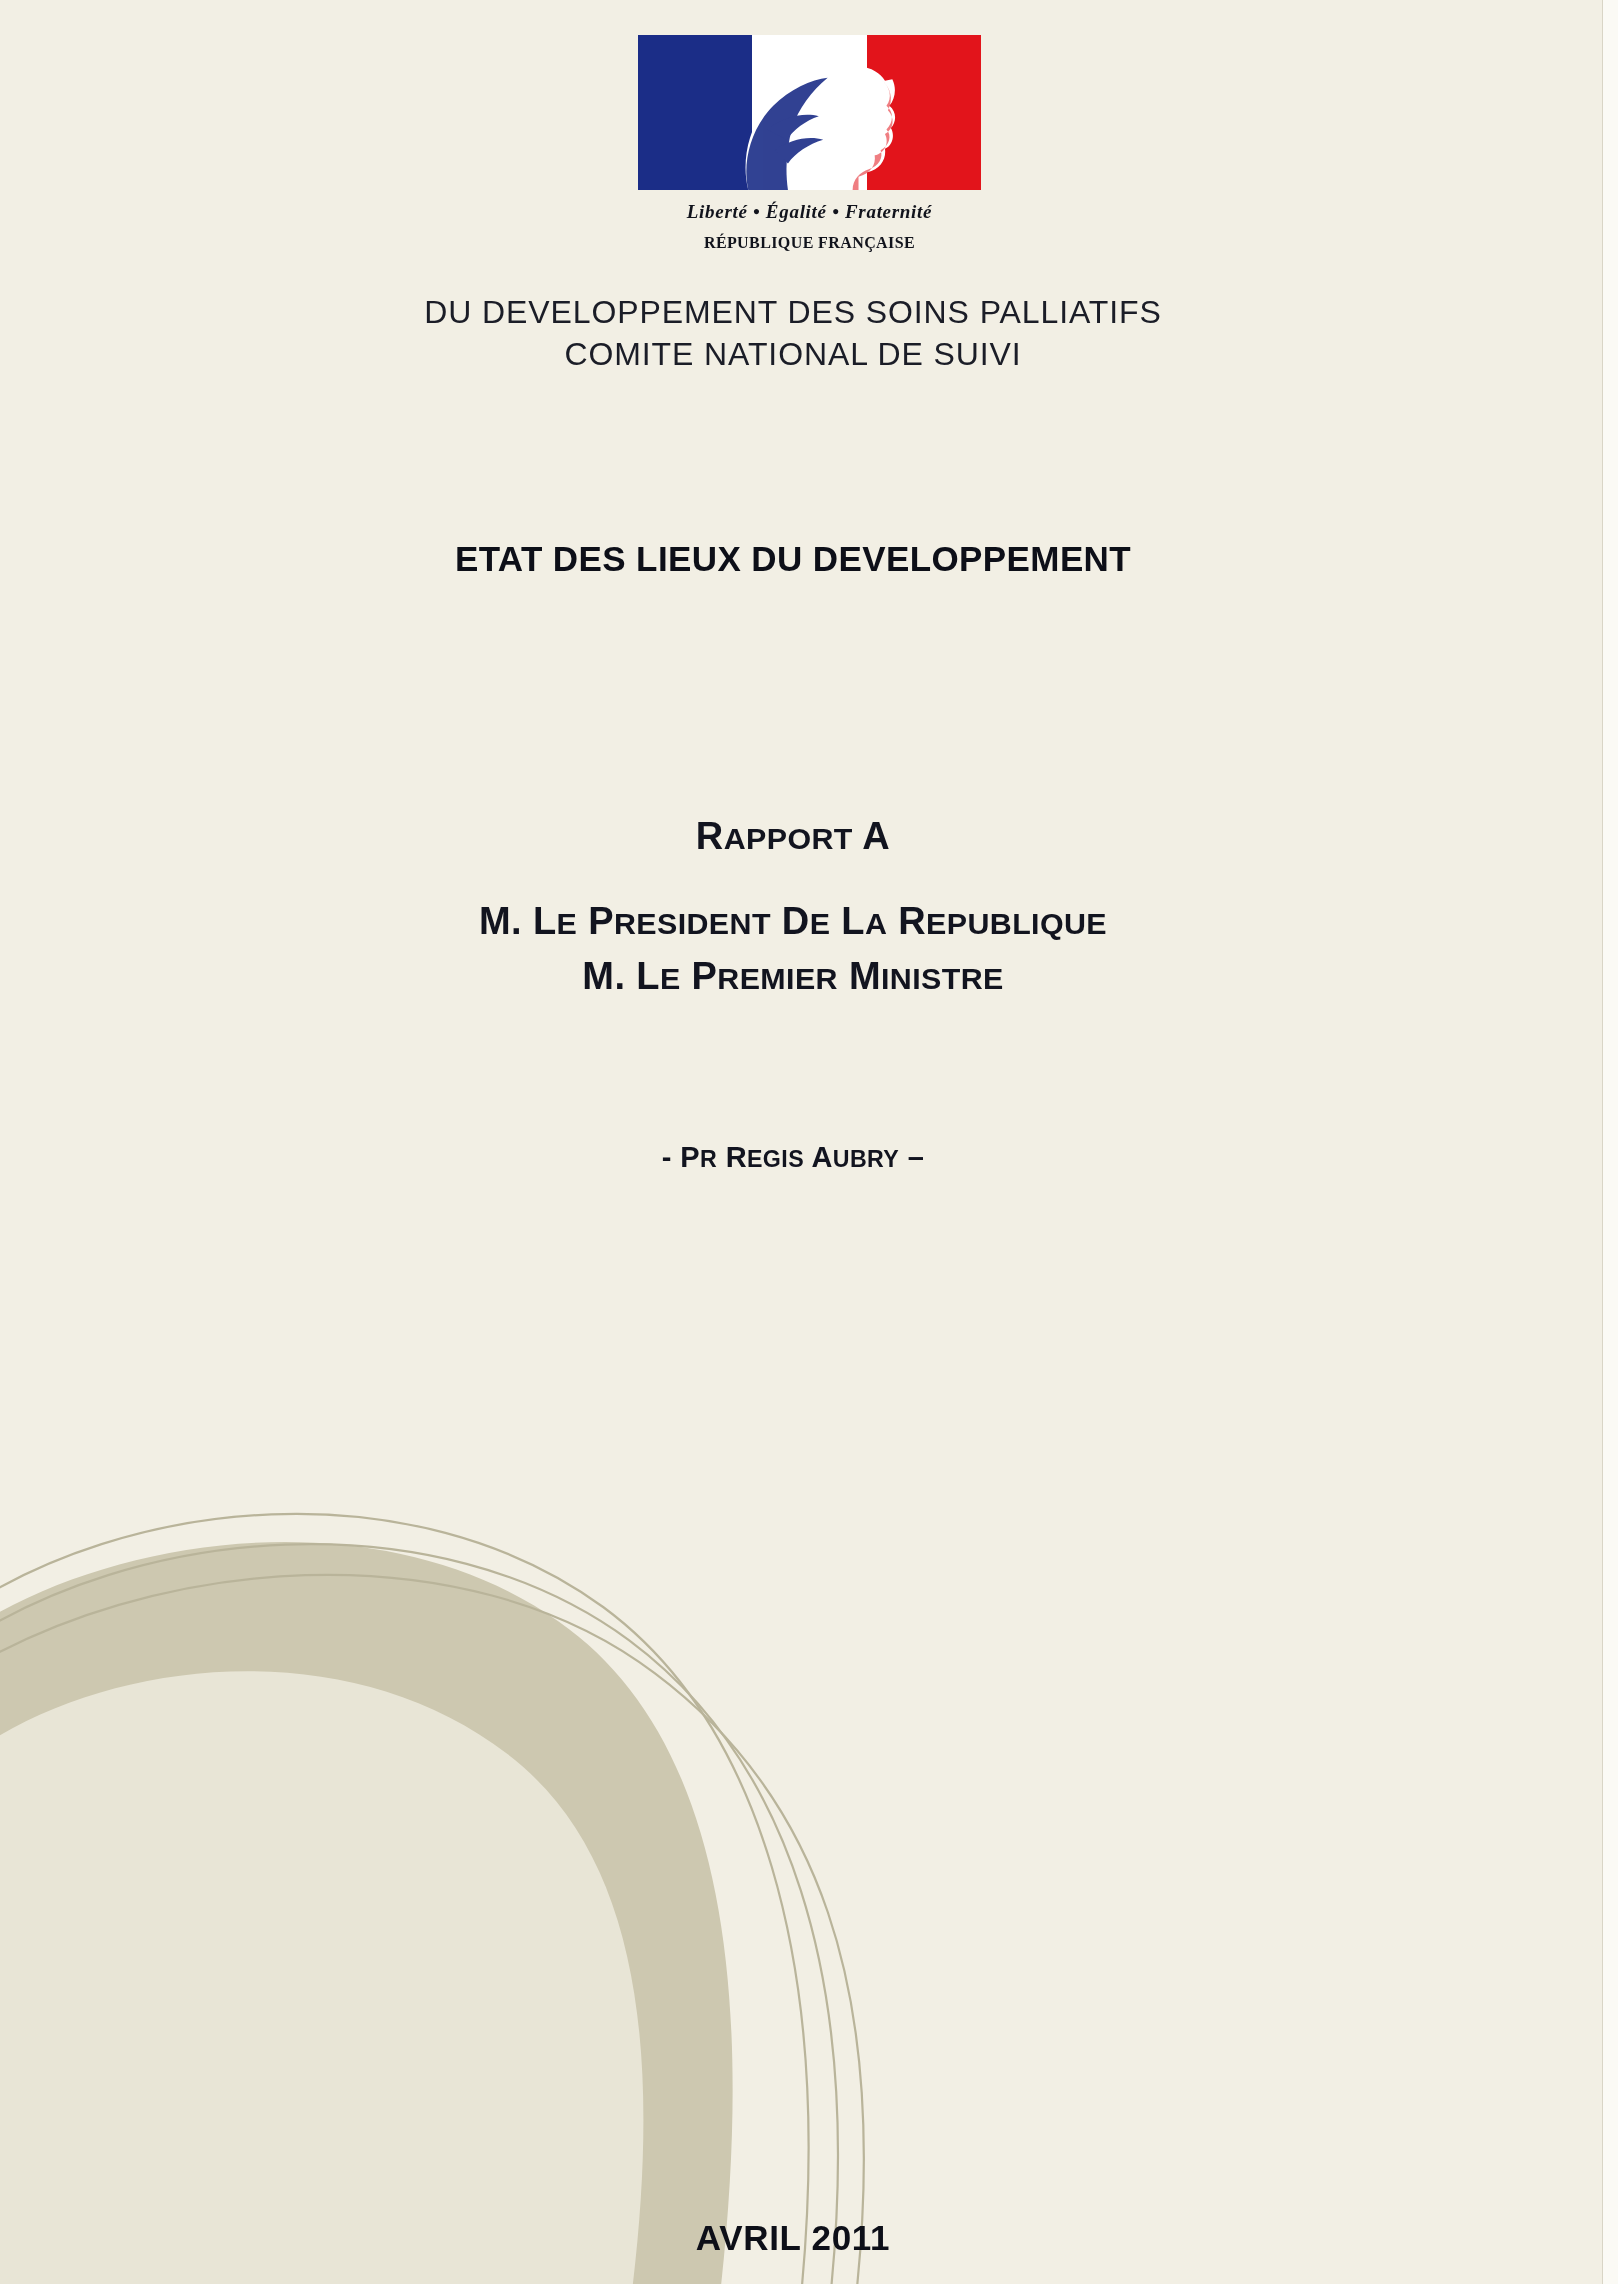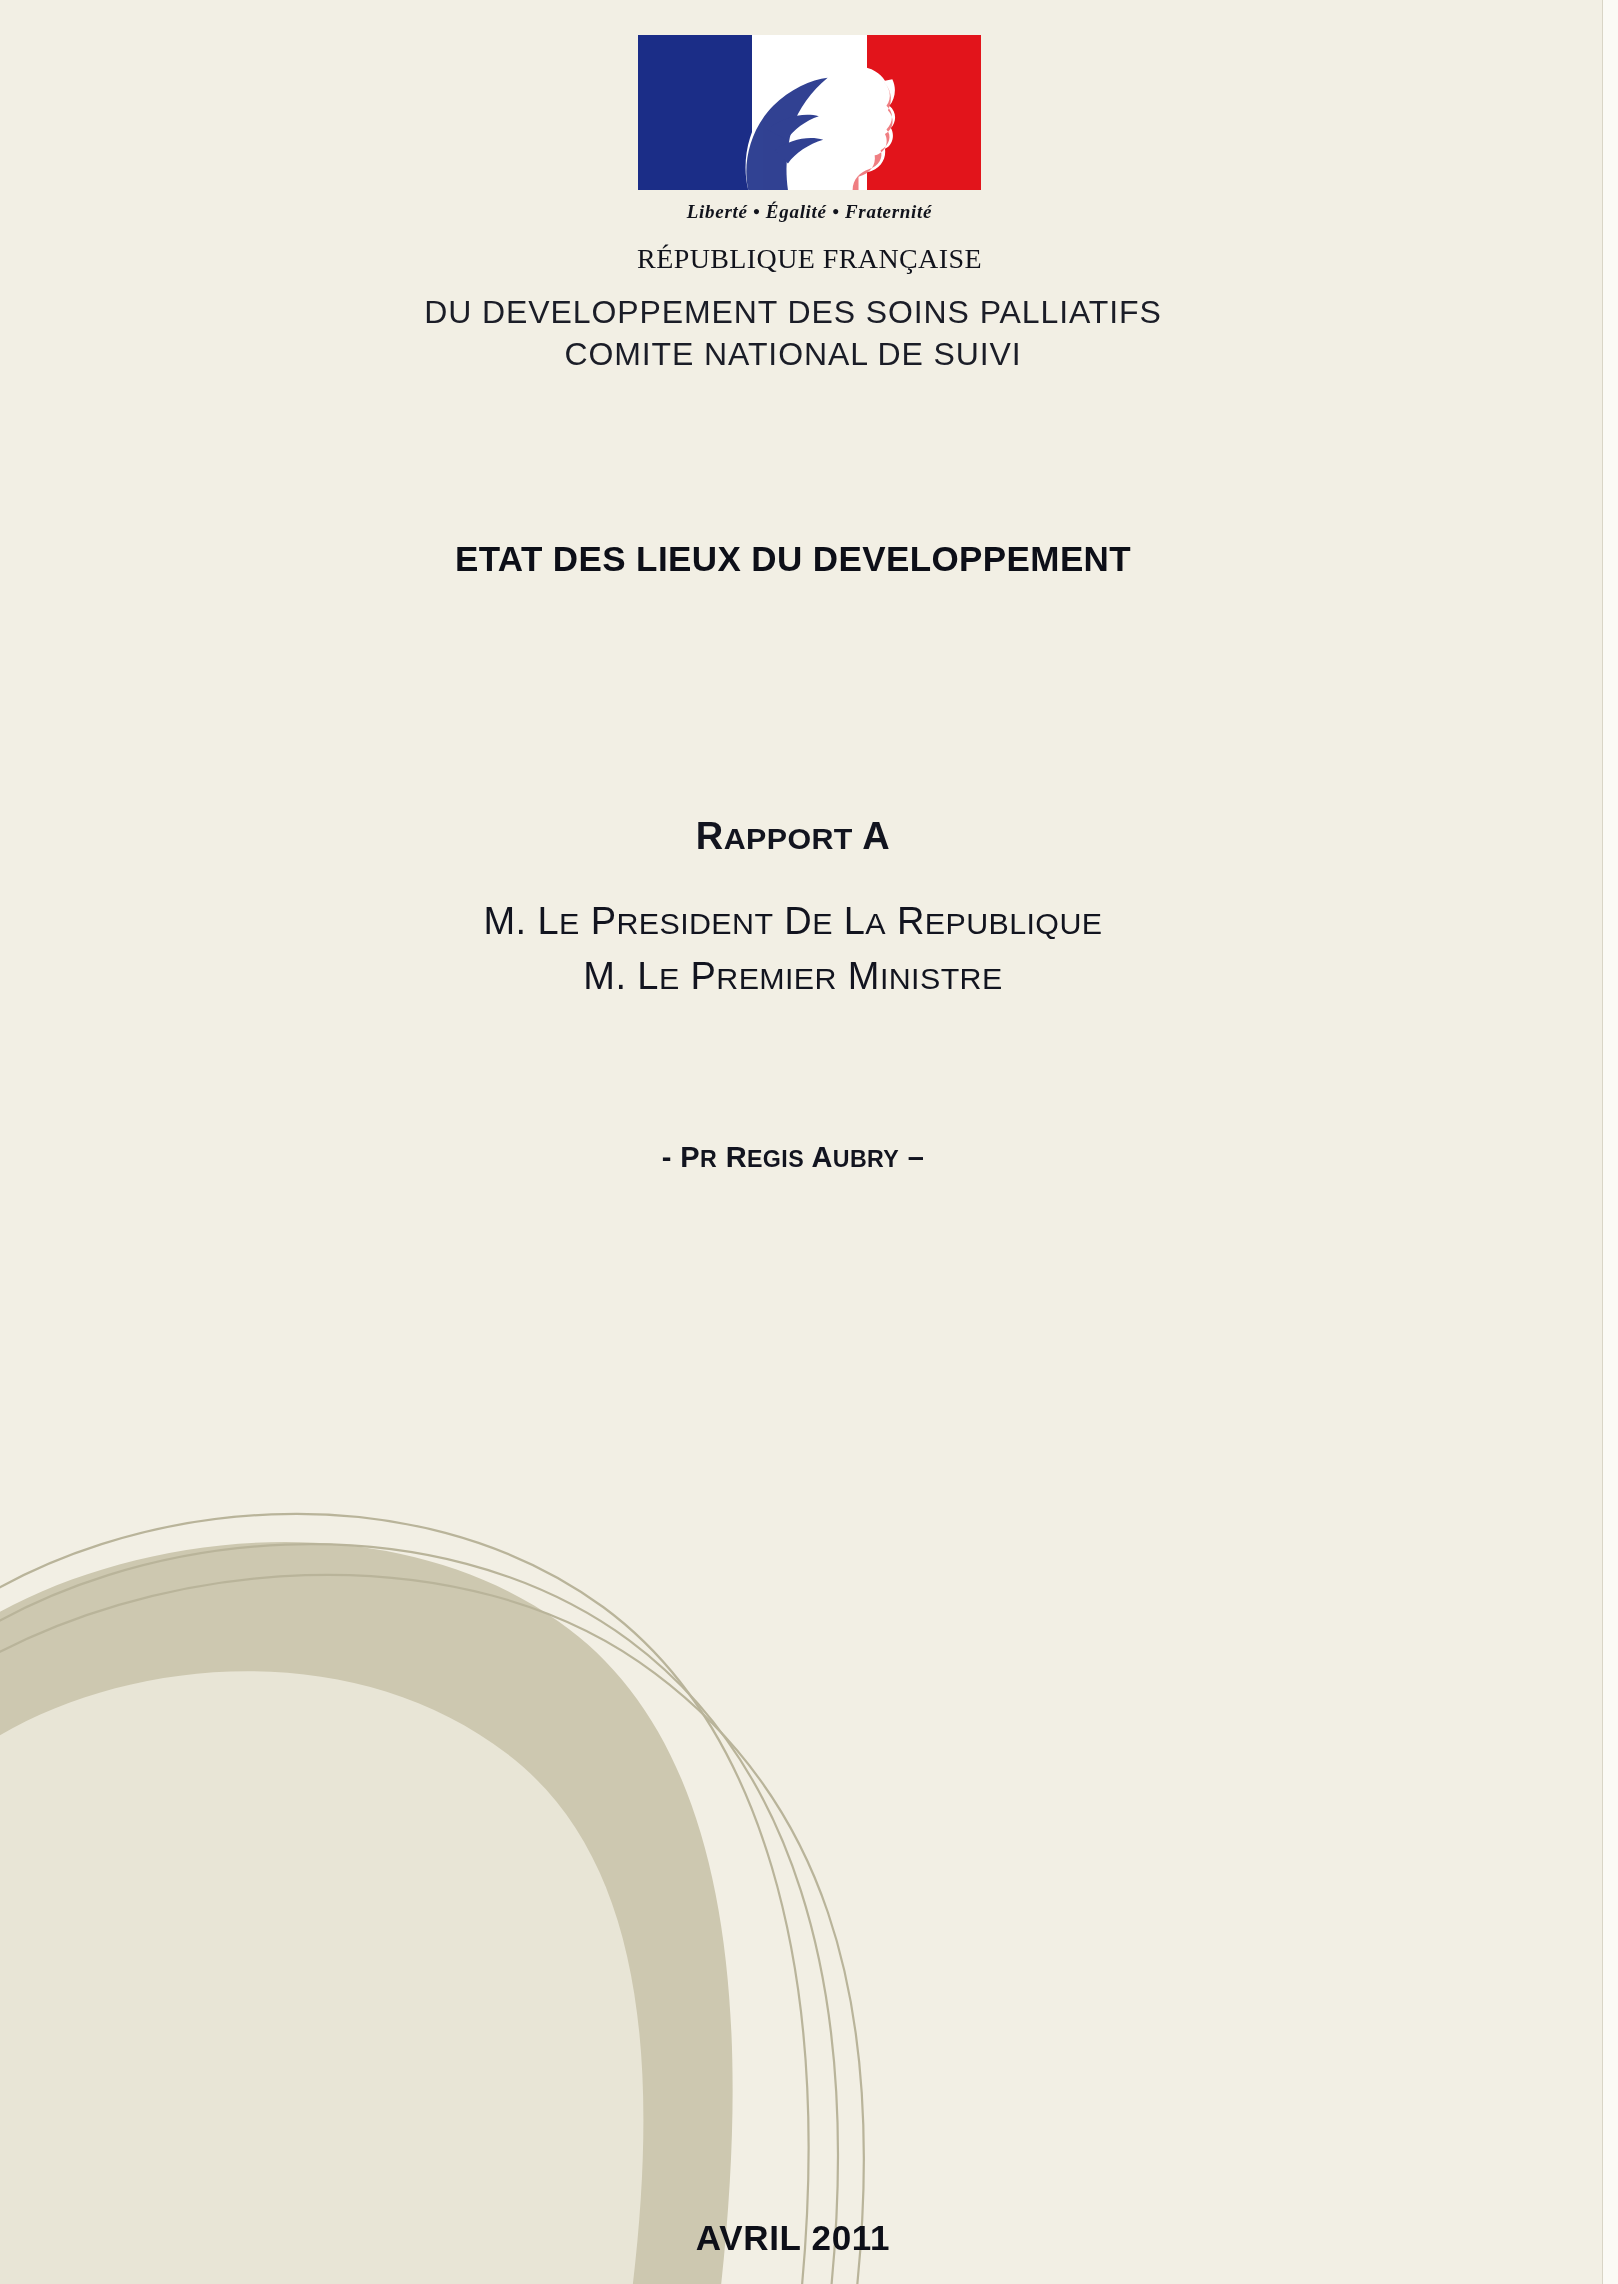--- a/index.html
+++ b/index.html
@@ -78,24 +78,24 @@
     margin-top: 12px;
     font-family: "Liberation Serif", serif;
     font-style: italic;
     font-weight: bold;
     font-size: 19px;
     letter-spacing: 0.7px;
     color: #11131c;
     line-height: 1.1;
   }
   .republique {
-    margin-top: 21px;
+    margin-top: 11px;
     font-family: "Liberation Serif", serif;
-    font-weight: normal;
-    font-size: 28px;
+    font-weight: bold;
+    font-size: 16px;
     letter-spacing: 0.4px;
     color: #11131c;
     line-height: 1.1;
   }
 
   
   .committee {
     position: absolute;
     top: 291px;
     left: 0;
@@ -132,21 +132,21 @@
     letter-spacing: 0.4px;
   }
   .recipients {
     position: absolute;
     top: 894px;
     left: 0;
     width: 1586px;
     text-align: center;
     color: #12141f;
     font-size: 38px;
-    font-weight: normal;
+    font-weight: bold;
     line-height: 1.46;
     letter-spacing: 0.4px;
   }
 
   .author {
     position: absolute;
     top: 1141px;
     left: 0;
     width: 1586px;
     text-align: center;

